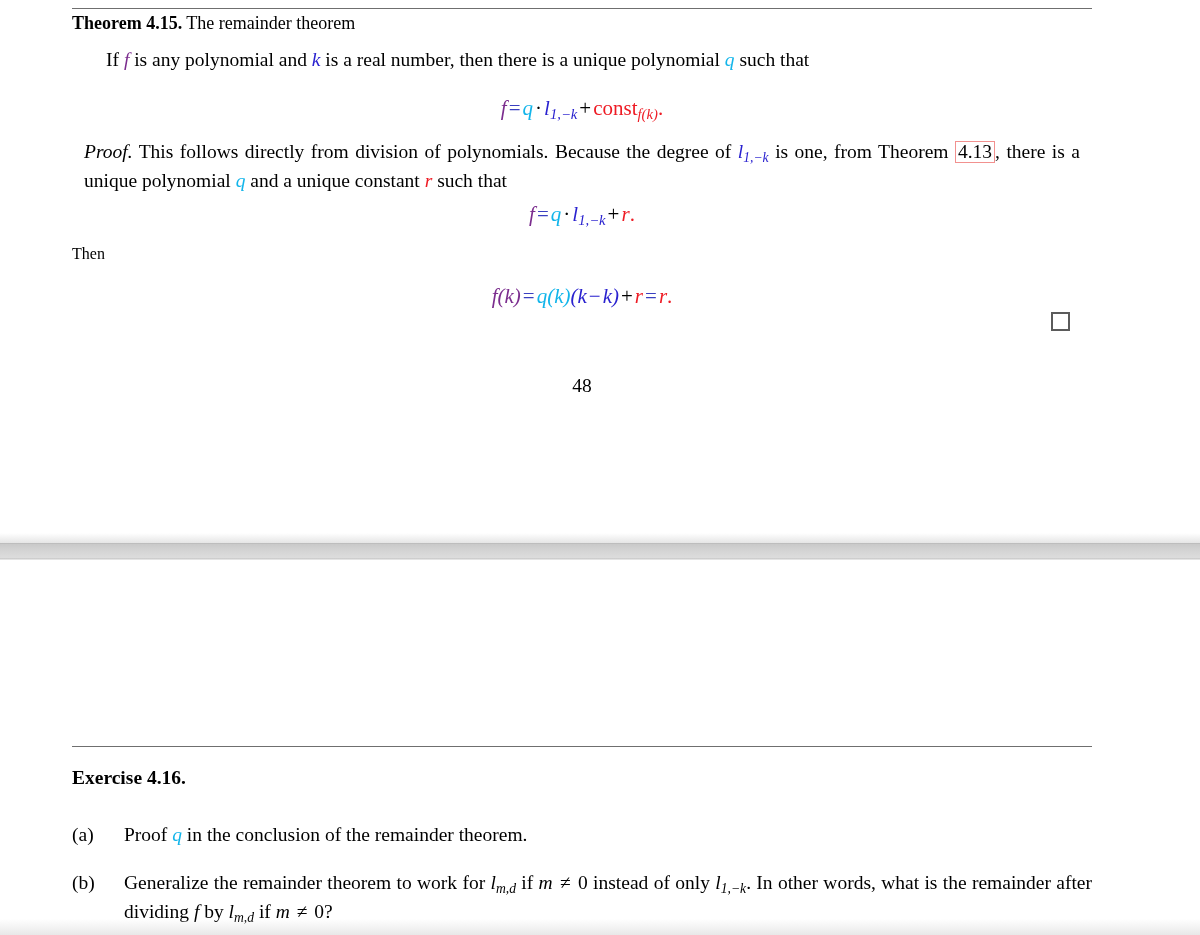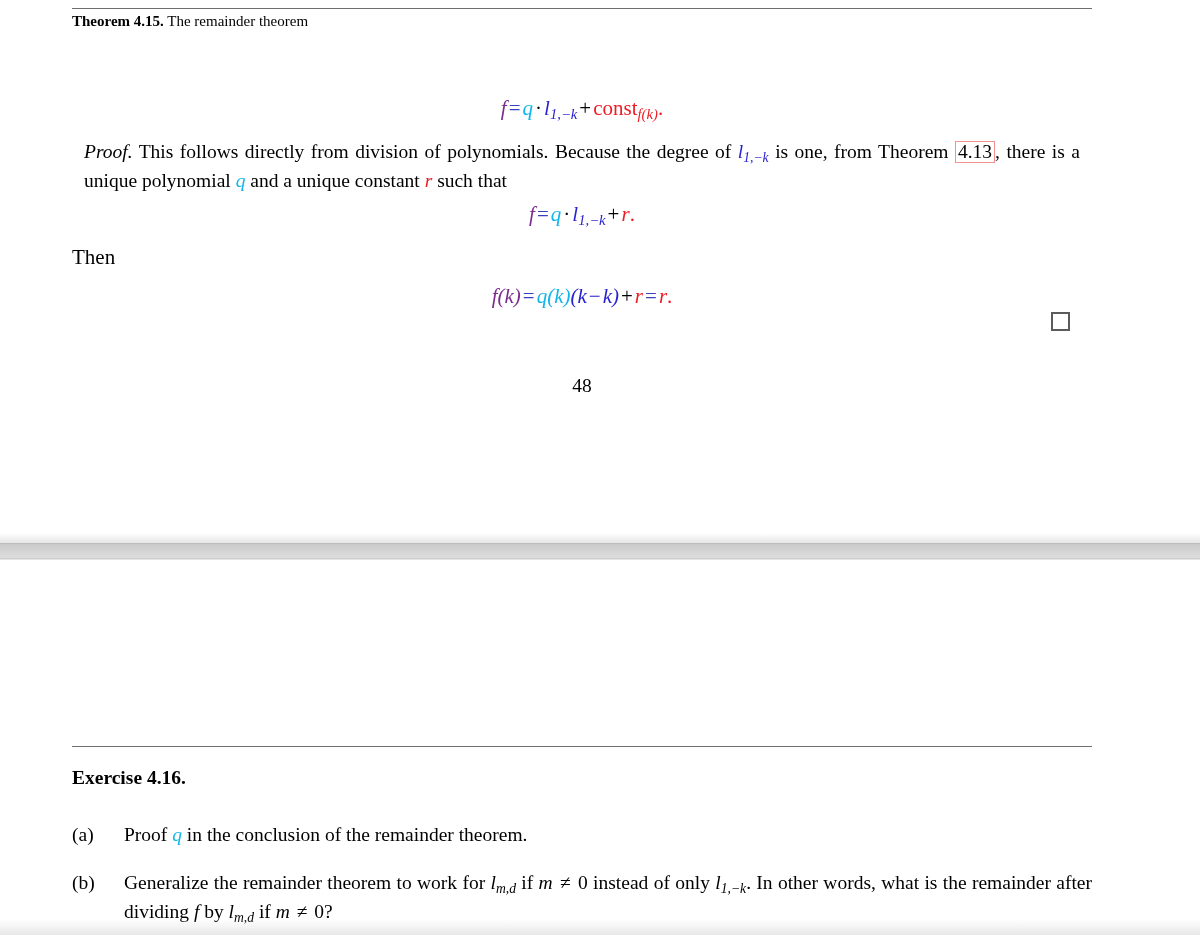--- a/index.html
+++ b/index.html
@@ -40,21 +40,21 @@
   }
 
   .rule {
     border: 0;
     border-top: 1.4px solid #6f6f6f;
     margin: 0;
     width: 1020px;
   }
 
   .thm-head {
-    font-size: 15px;
+    font-size: 18px;
     line-height: 1.25;
     margin: 0;
   }
   .thm-head .thm-label {
     font-weight: bold;
   }
   .thm-head .thm-title {
     font-weight: normal;
   }
 
@@ -71,21 +71,21 @@
     margin: 12px;
     text-align: justify;
   }
 
   .eq {
     font-size: 21px;
     text-align: center;
     margin: 12px;
   }
 
-  .plain { font-size: 21px; margin: 0; }
+  .plain { font-size: 16px; margin: 0; }
 
   
   .mi {
     font-family: "Liberation Serif", "DejaVu Serif", serif;
     font-style: italic;
   }
   .mupright { font-style: normal; }
   sub.sb {
     font-size: 0.70em;
     vertical-align: -0.28em;
@@ -202,20 +202,23 @@
     <hr class="rule">
   </div>
 
   <div class="content" style="top:12px;">
     <p class="thm-head">
       <span class="thm-label">Theorem 4.15.</span>
       <span class="thm-title">The remainder theorem</span>
     </p>
   </div>
 
+  <div class="content" style="top:41px;">
+    <p class="thm-body"><span>If </span><span class="mi c-f">f</span><span> is any polynomial and </span><span class="mi c-k">k</span><span> is a real number, then there is a unique polynomial </span><span class="mi c-q">q</span><span> such that</span></p>
+  </div>
 
   <div class="content" style="top:84px;">
     <p class="eq"><span class="mi c-f">f</span><span class="op c-eqsign">=</span><span class="mi c-q">q</span><span class="op">·</span><span class="mi c-l">l</span><sub class="sb c-l">1,−k</sub><span class="op">+</span><span class="mupright c-const">const</span><sub class="sb c-const">f(k)</sub><span class="c-const">.</span></p>
   </div>
 
   <div class="content" style="top:127px;">
     <p class="para"><span class="mi">Proof.</span><span> This follows directly from division of polynomials. Because the degree of </span><span class="mi c-l">l</span><sub class="sb c-l">1,−k</sub><span> is one, from Theorem </span><span class="linkbox">4.13</span><span>, there is a unique polynomial </span><span class="mi c-q">q</span><span> and a unique constant </span><span class="mi c-r">r</span><span> such that</span></p>
   </div>
 
   <div class="content" style="top:190px;">

